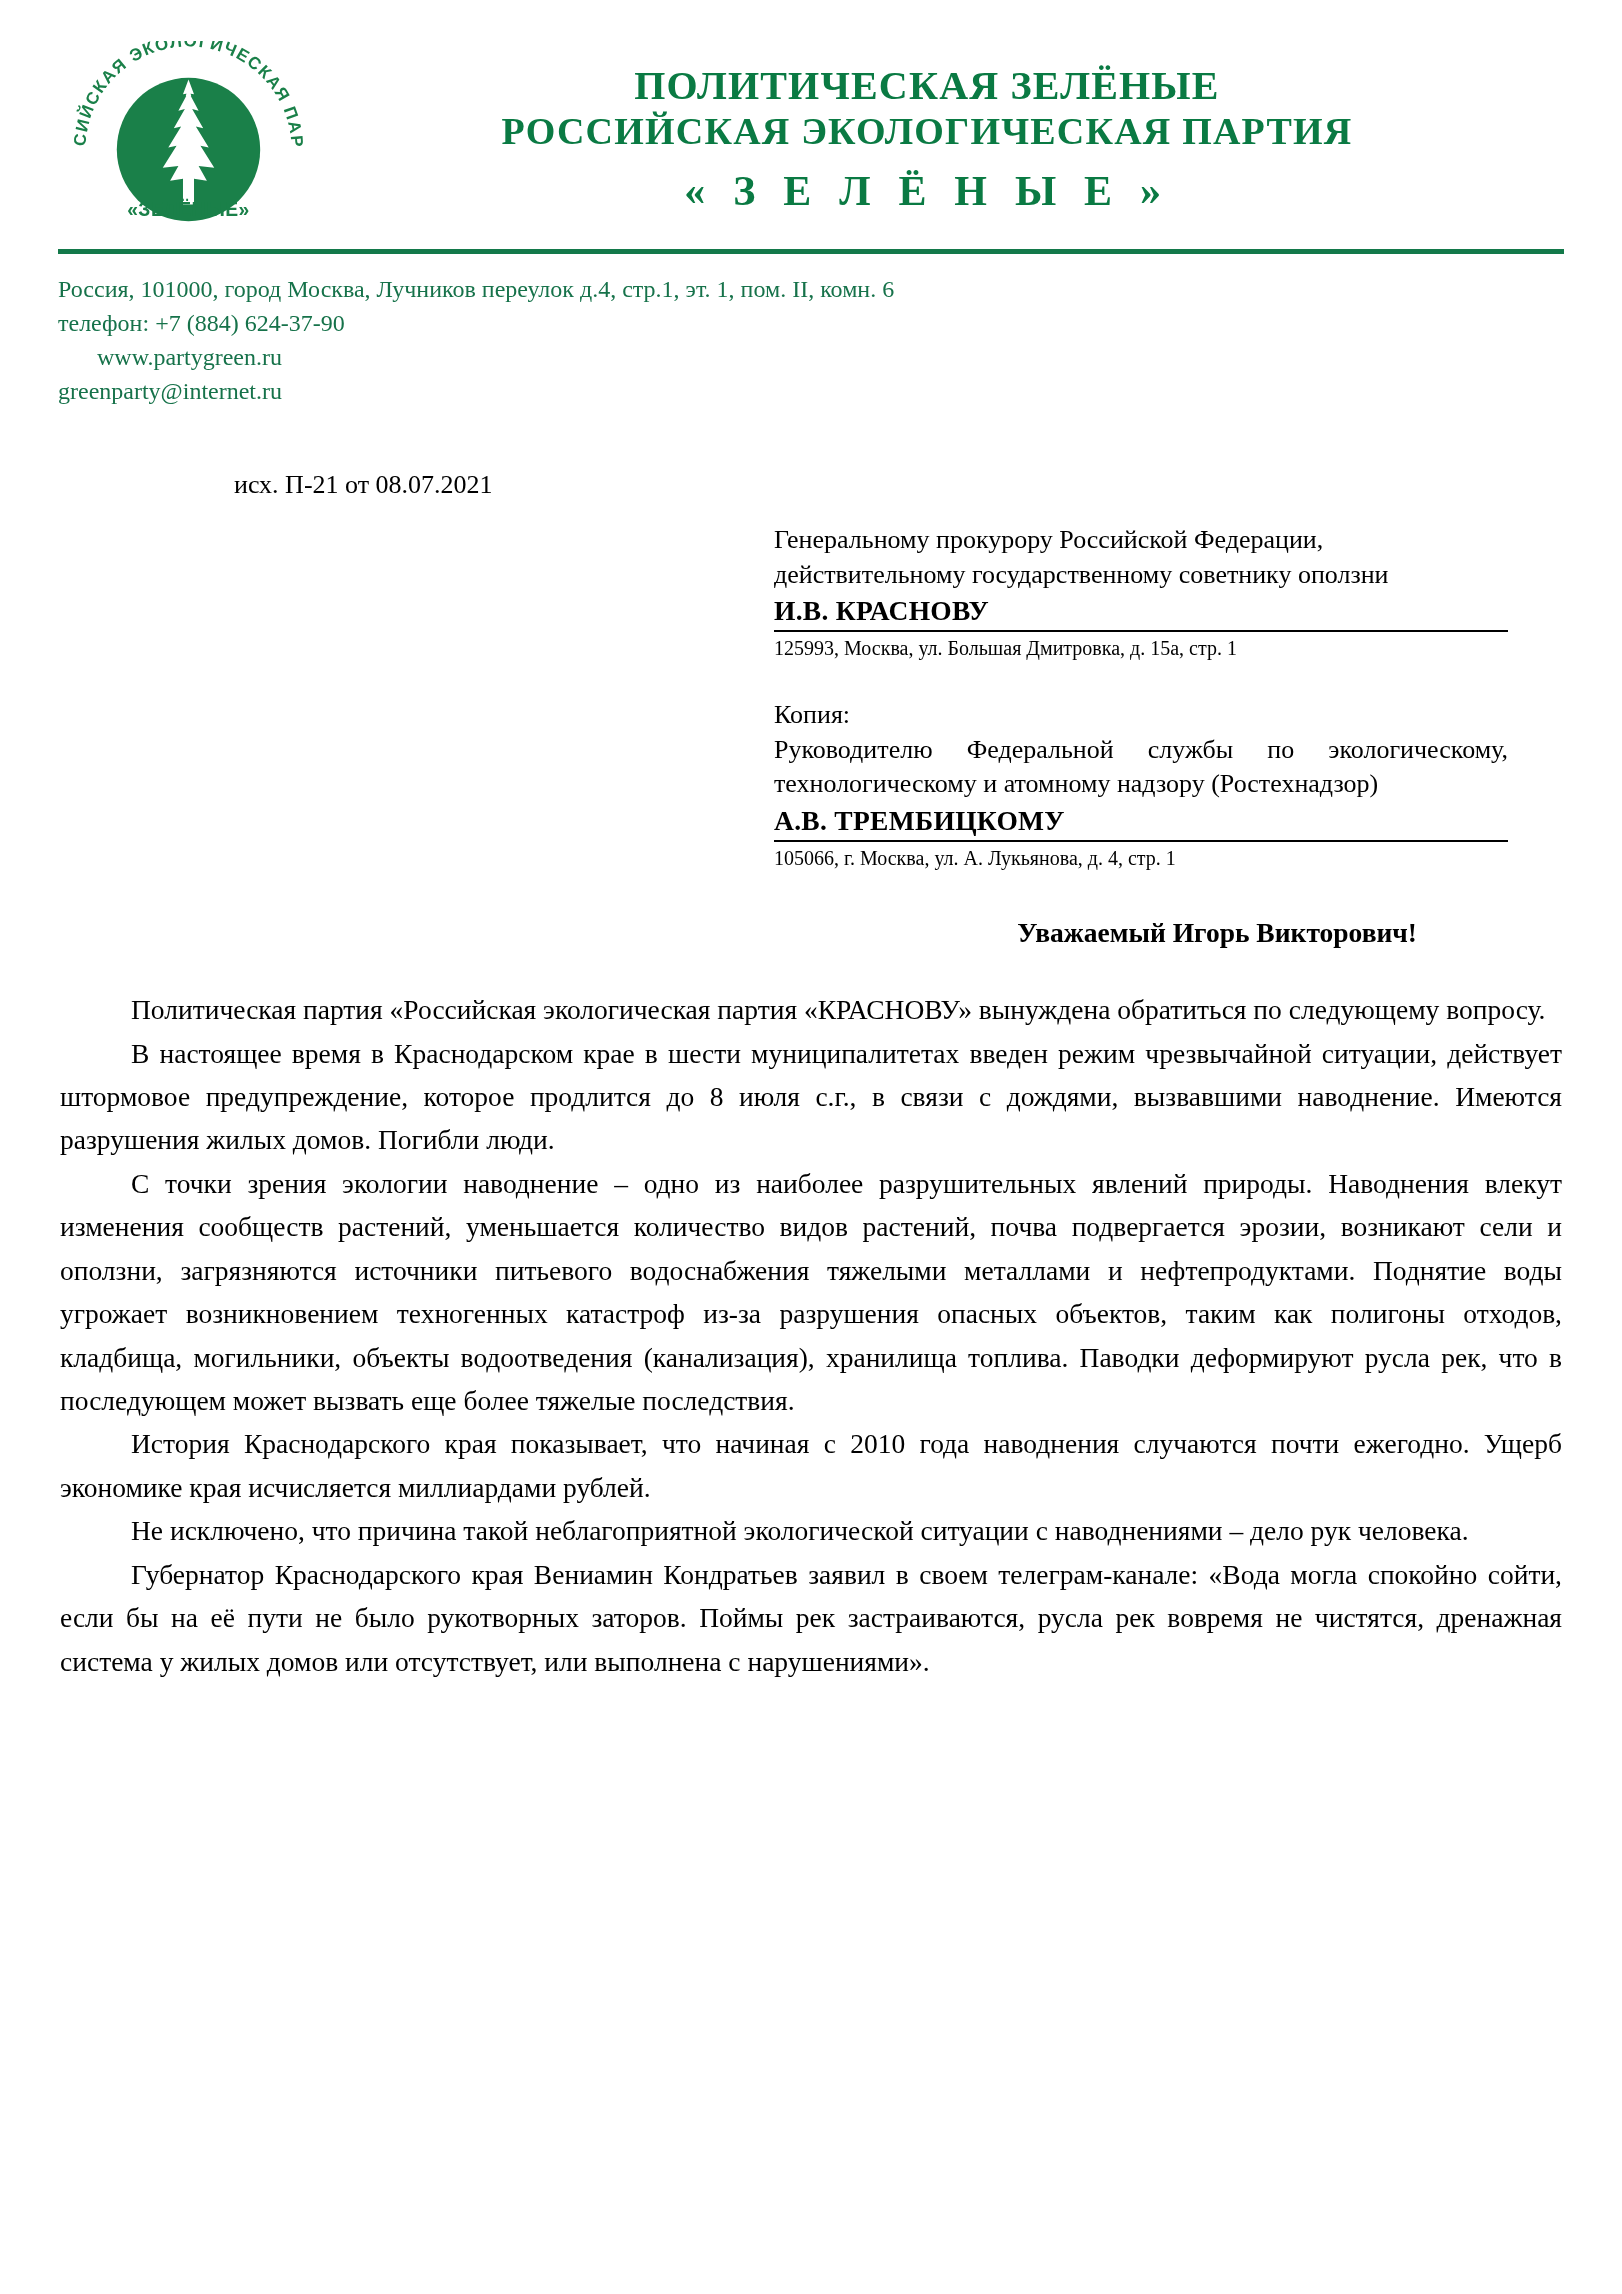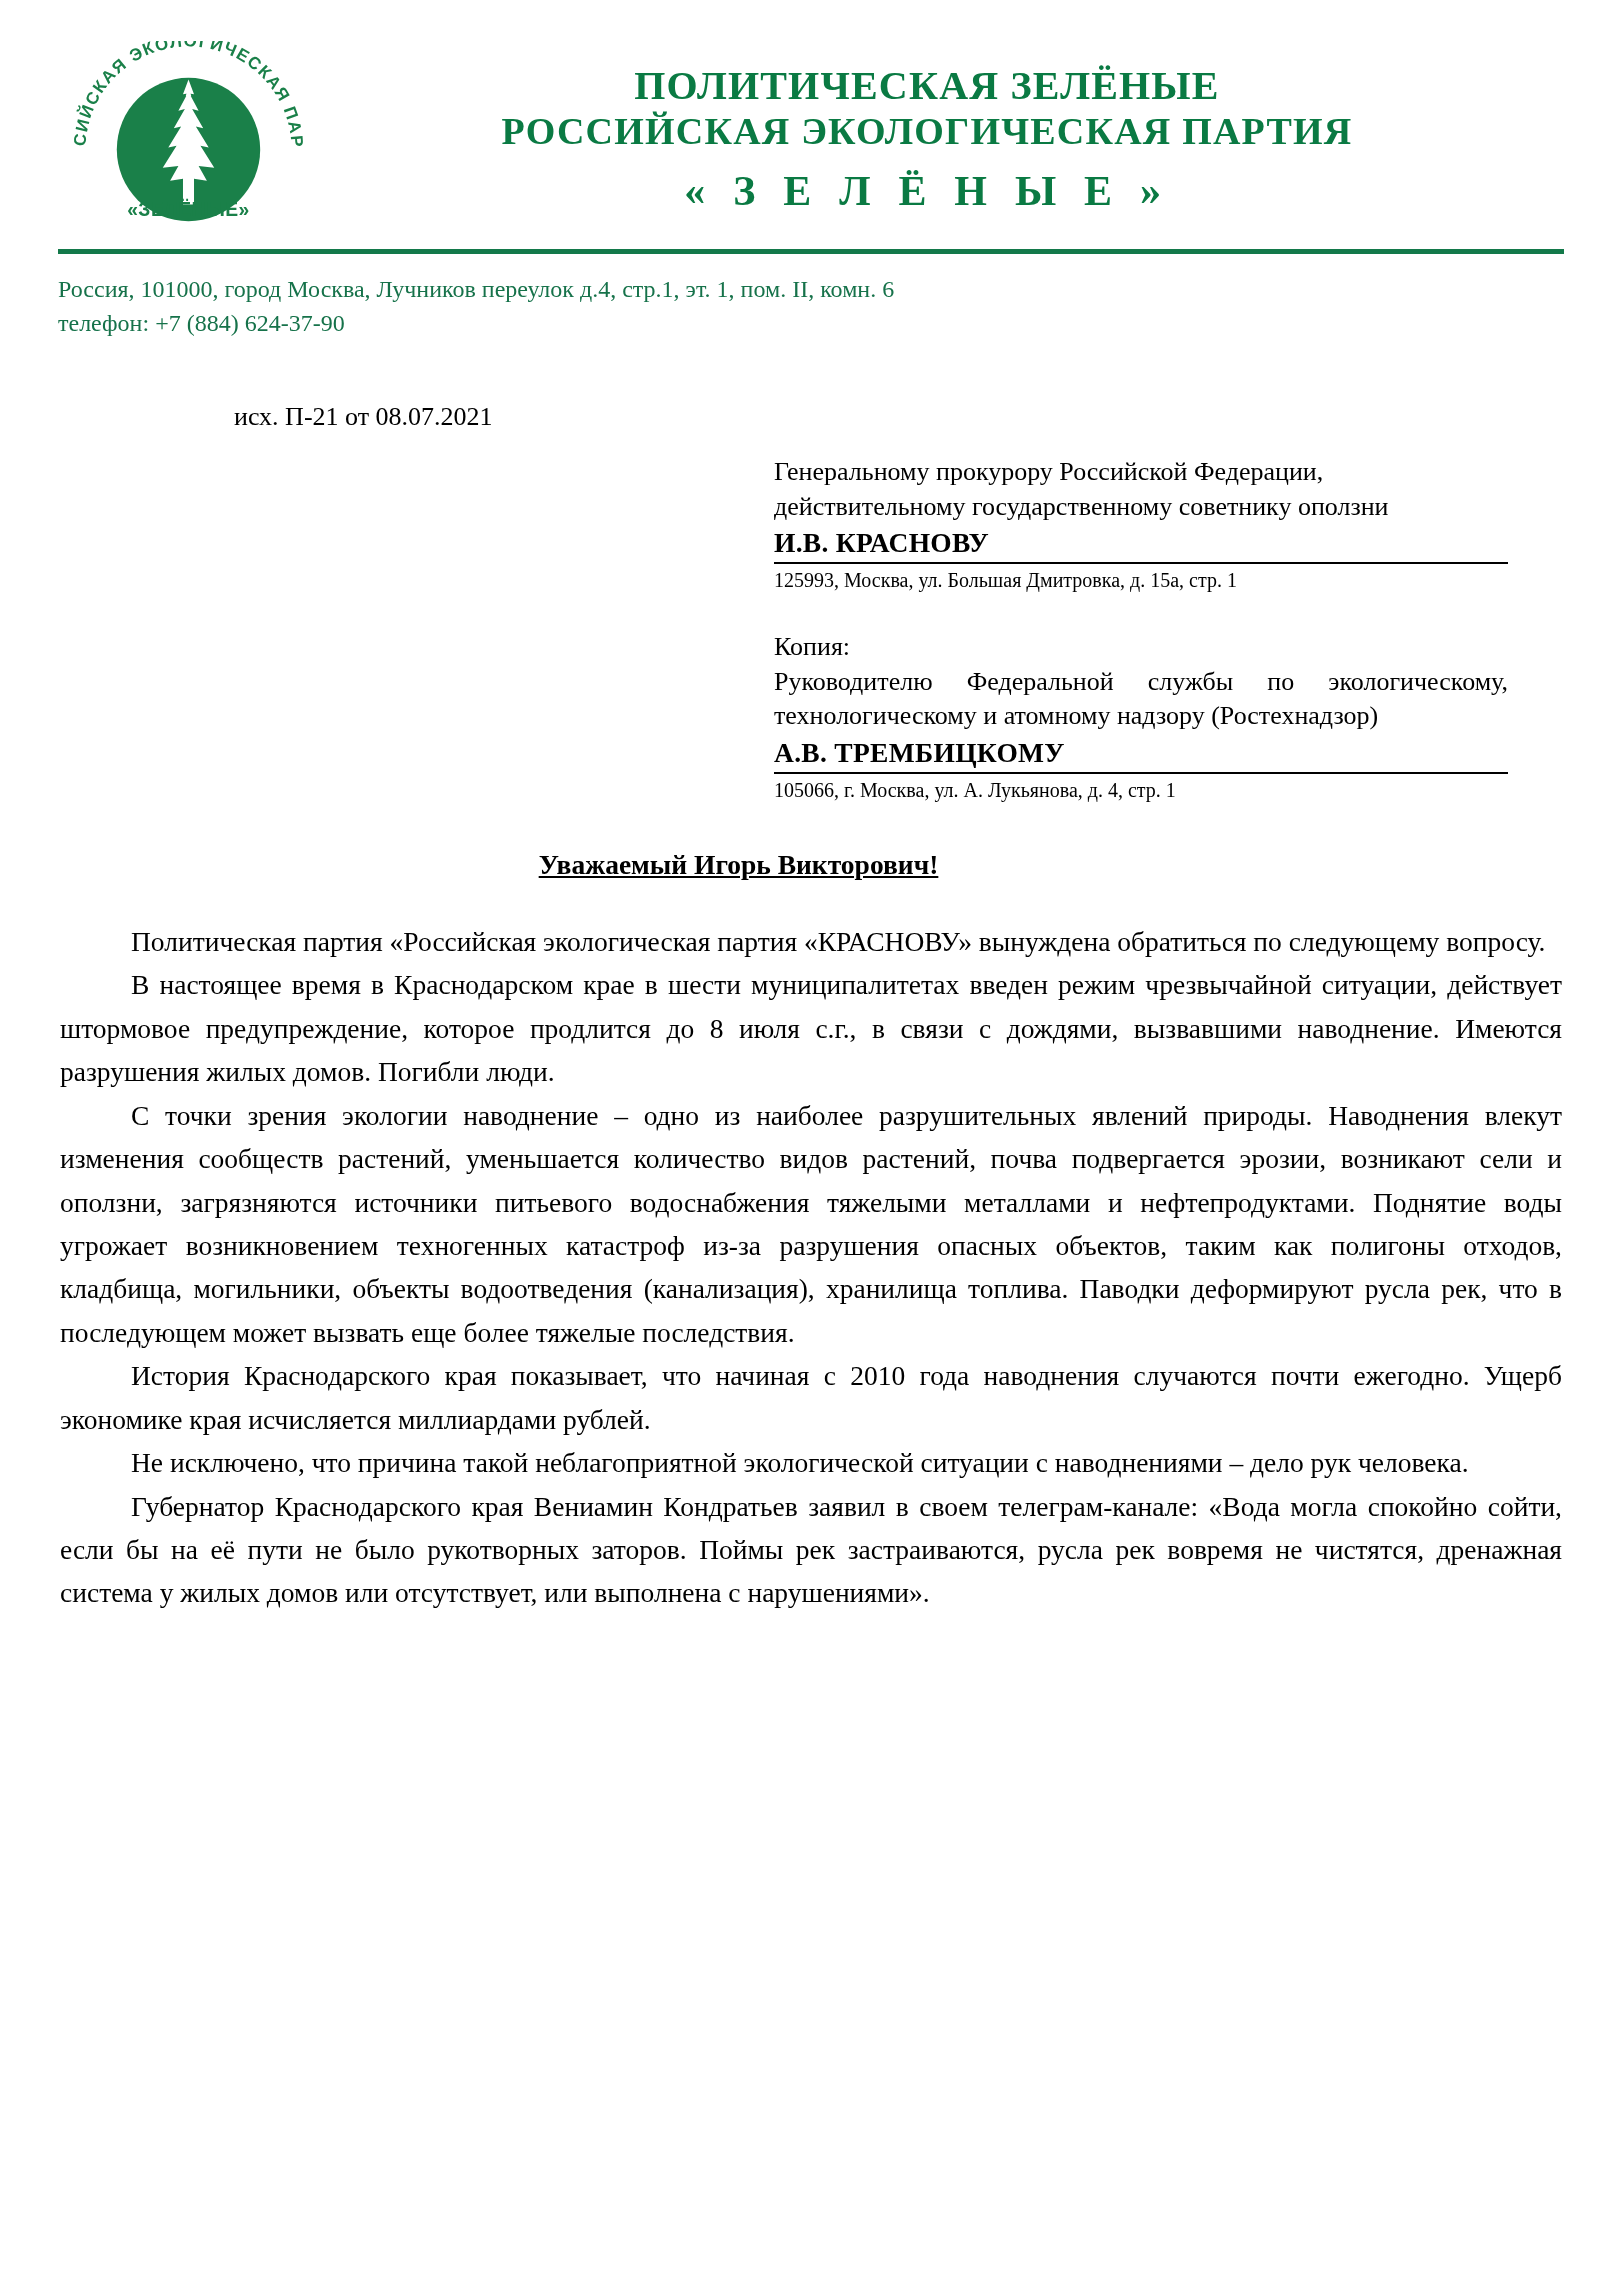--- a/index.html
+++ b/index.html
@@ -125,26 +125,25 @@
     margin: 1.9px 0 2.9px 0;
   }
   .addr-street {
     font-size: 20px;
     line-height: 1.3;
   }
   .copy-gap { height: 37px; }
   .copy-label { font-size: 26px; line-height: 1.33; }
 
   .salutation {
-    text-align: center;
+    text-align: right;
     font-weight: bold;
     font-size: 27.5px;
     margin-top: 46px;
     margin-right: 145px;
-    text-decoration: underline;
   }
 
   .body-text {
     margin-top: 39px;
     font-size: 27.5px;
     line-height: 1.58;
     text-align: justify;
     text-align-last: left;
   }
   .body-text p {
@@ -189,20 +188,24 @@
       <div class="org-line3">« З Е Л Ё Н Ы Е »</div>
     </div>
   </div>
 
   <div class="divider"></div>
 
   <div class="contacts">
     <div class="contacts-left">
       <div>Россия, 101000, город Москва, Лучников переулок д.4, стр.1, эт. 1, пом. II, комн. 6</div>
       <div>телефон: +7 (884) 624-37-90</div>
+    </div>
+    <div class="contacts-right">
+      <div>www.partygreen.ru</div>
+      <div>greenparty@internet.ru</div>
     </div>
   </div>
 
   <div class="content">
 
     <div class="outgoing">исх. П-21 от 08.07.2021</div>
 
     <div class="addressee-area">
 
       <div class="addressee-block">

